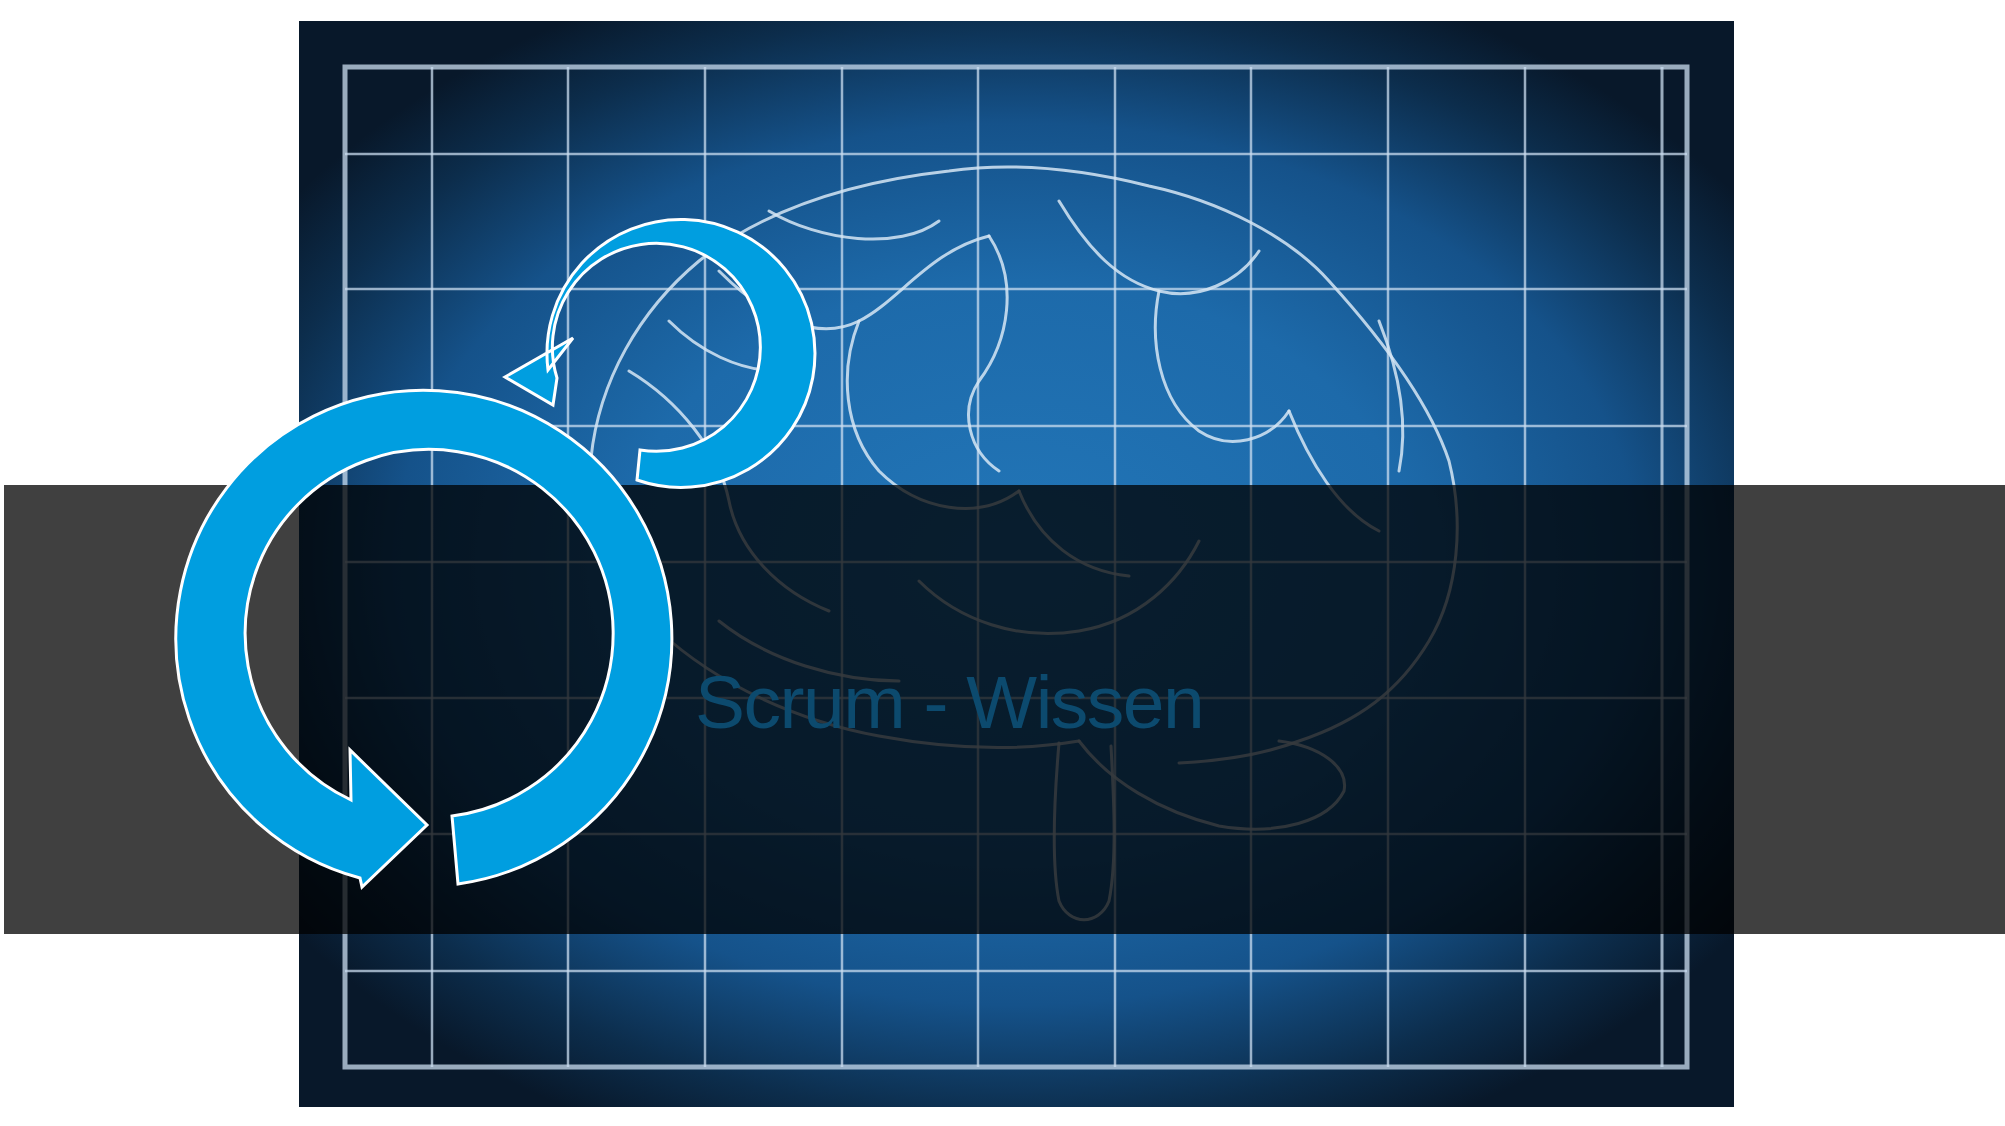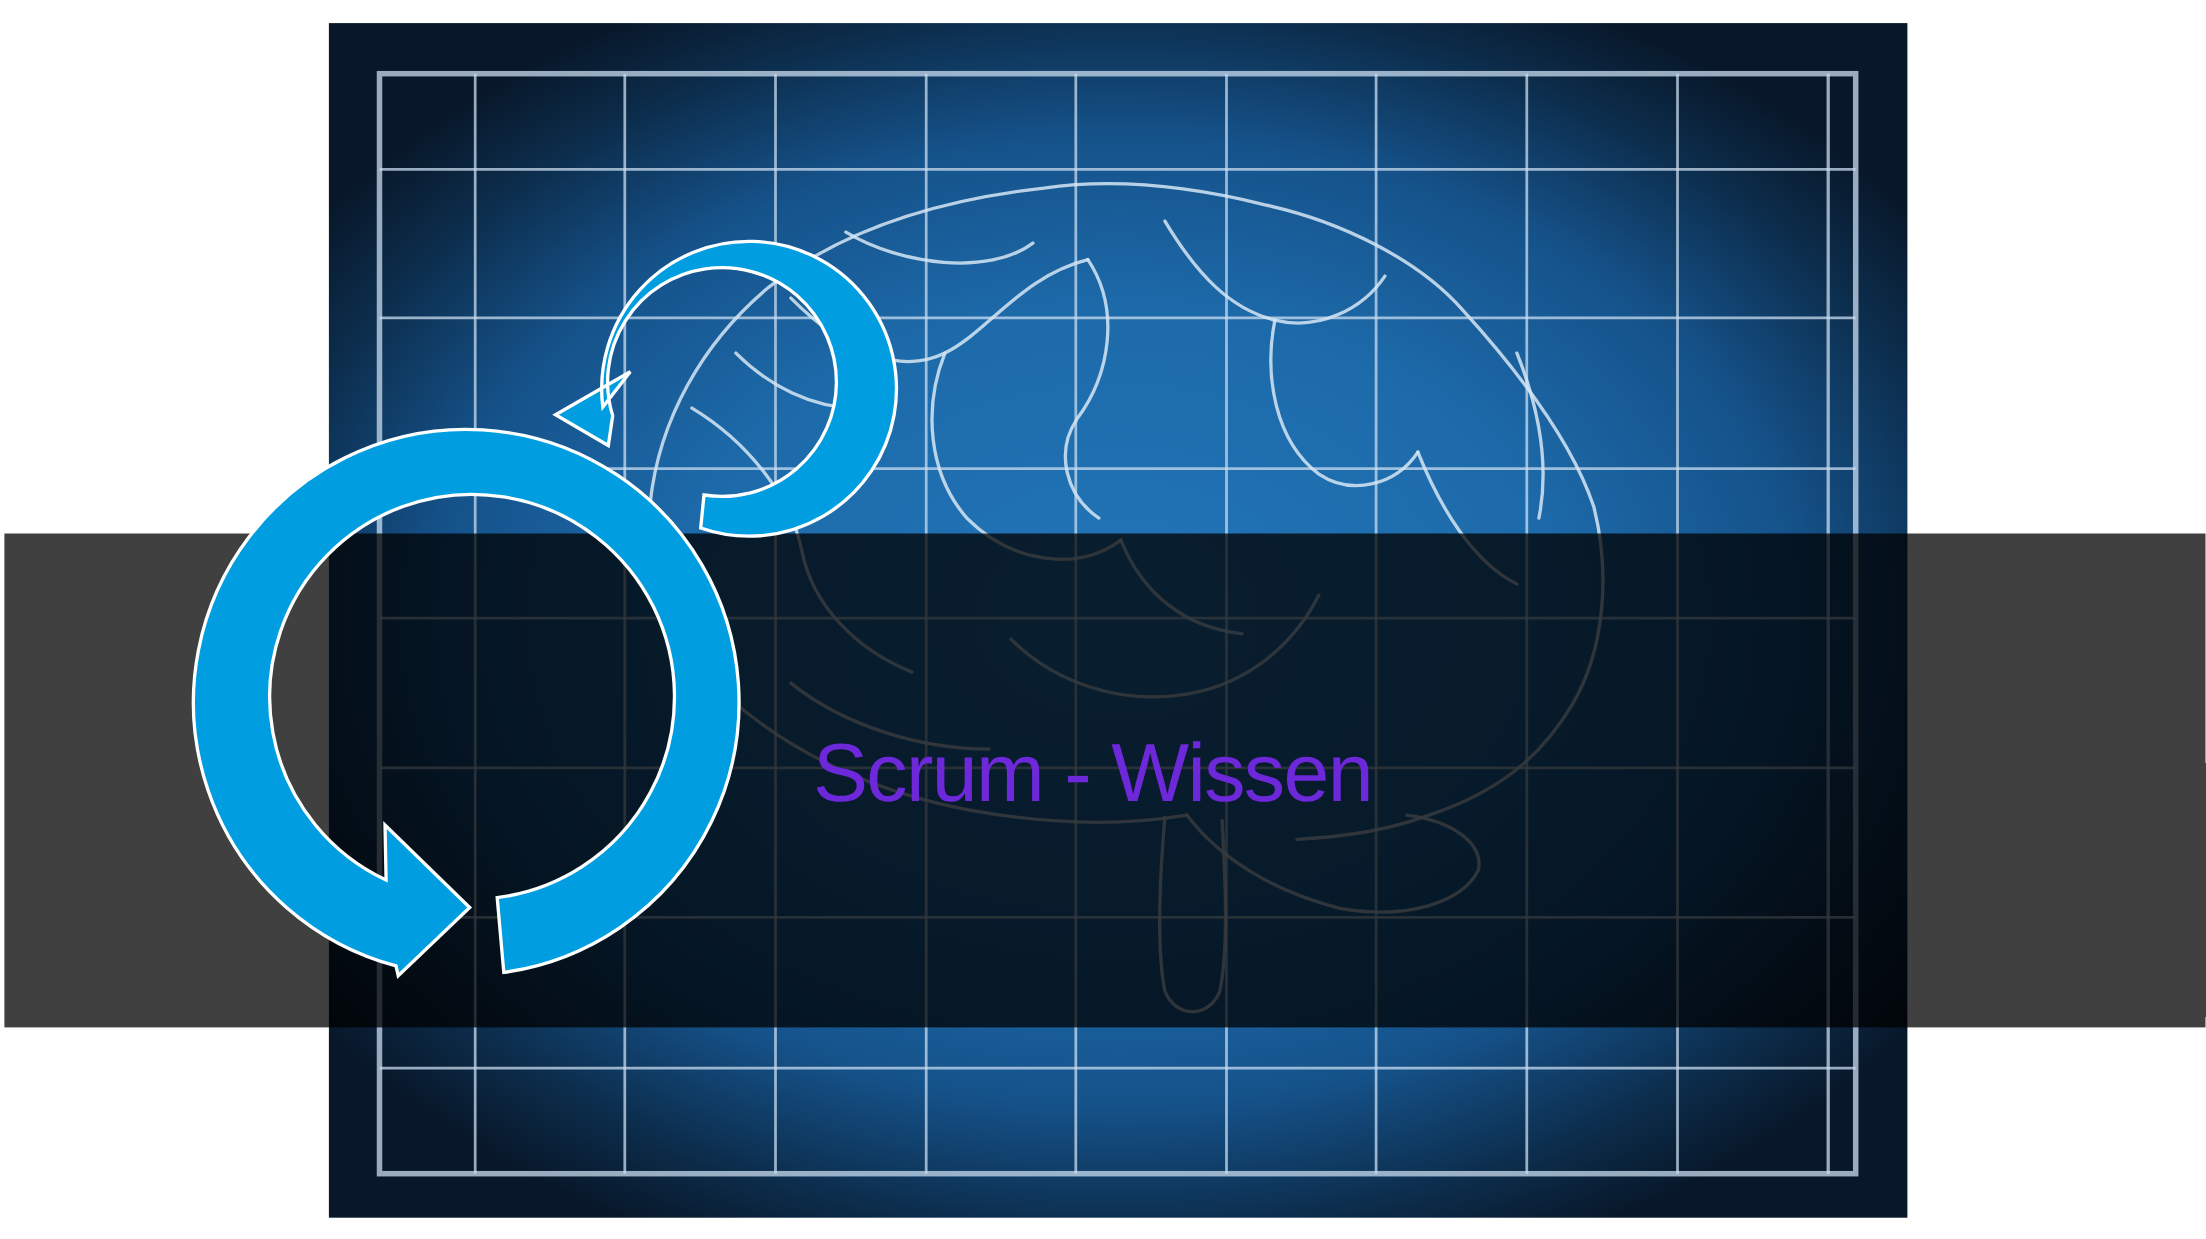--- a/index.html
+++ b/index.html
@@ -101,13 +101,13 @@
          A248 248 0 1 0 360 878
          L362 887
          L427 825
          L350 750
          L351 800
          A184 184 0 1 1 452 816
          Z"></path>
   </g>
 </svg>
 
-<div class="title" style="color:#6d28d9;margin-left:44px;">Scrum - Wissen</div>
+<div class="title" style="color:#0c4a6e;">Scrum - Wissen</div>
 
 </body></html>

